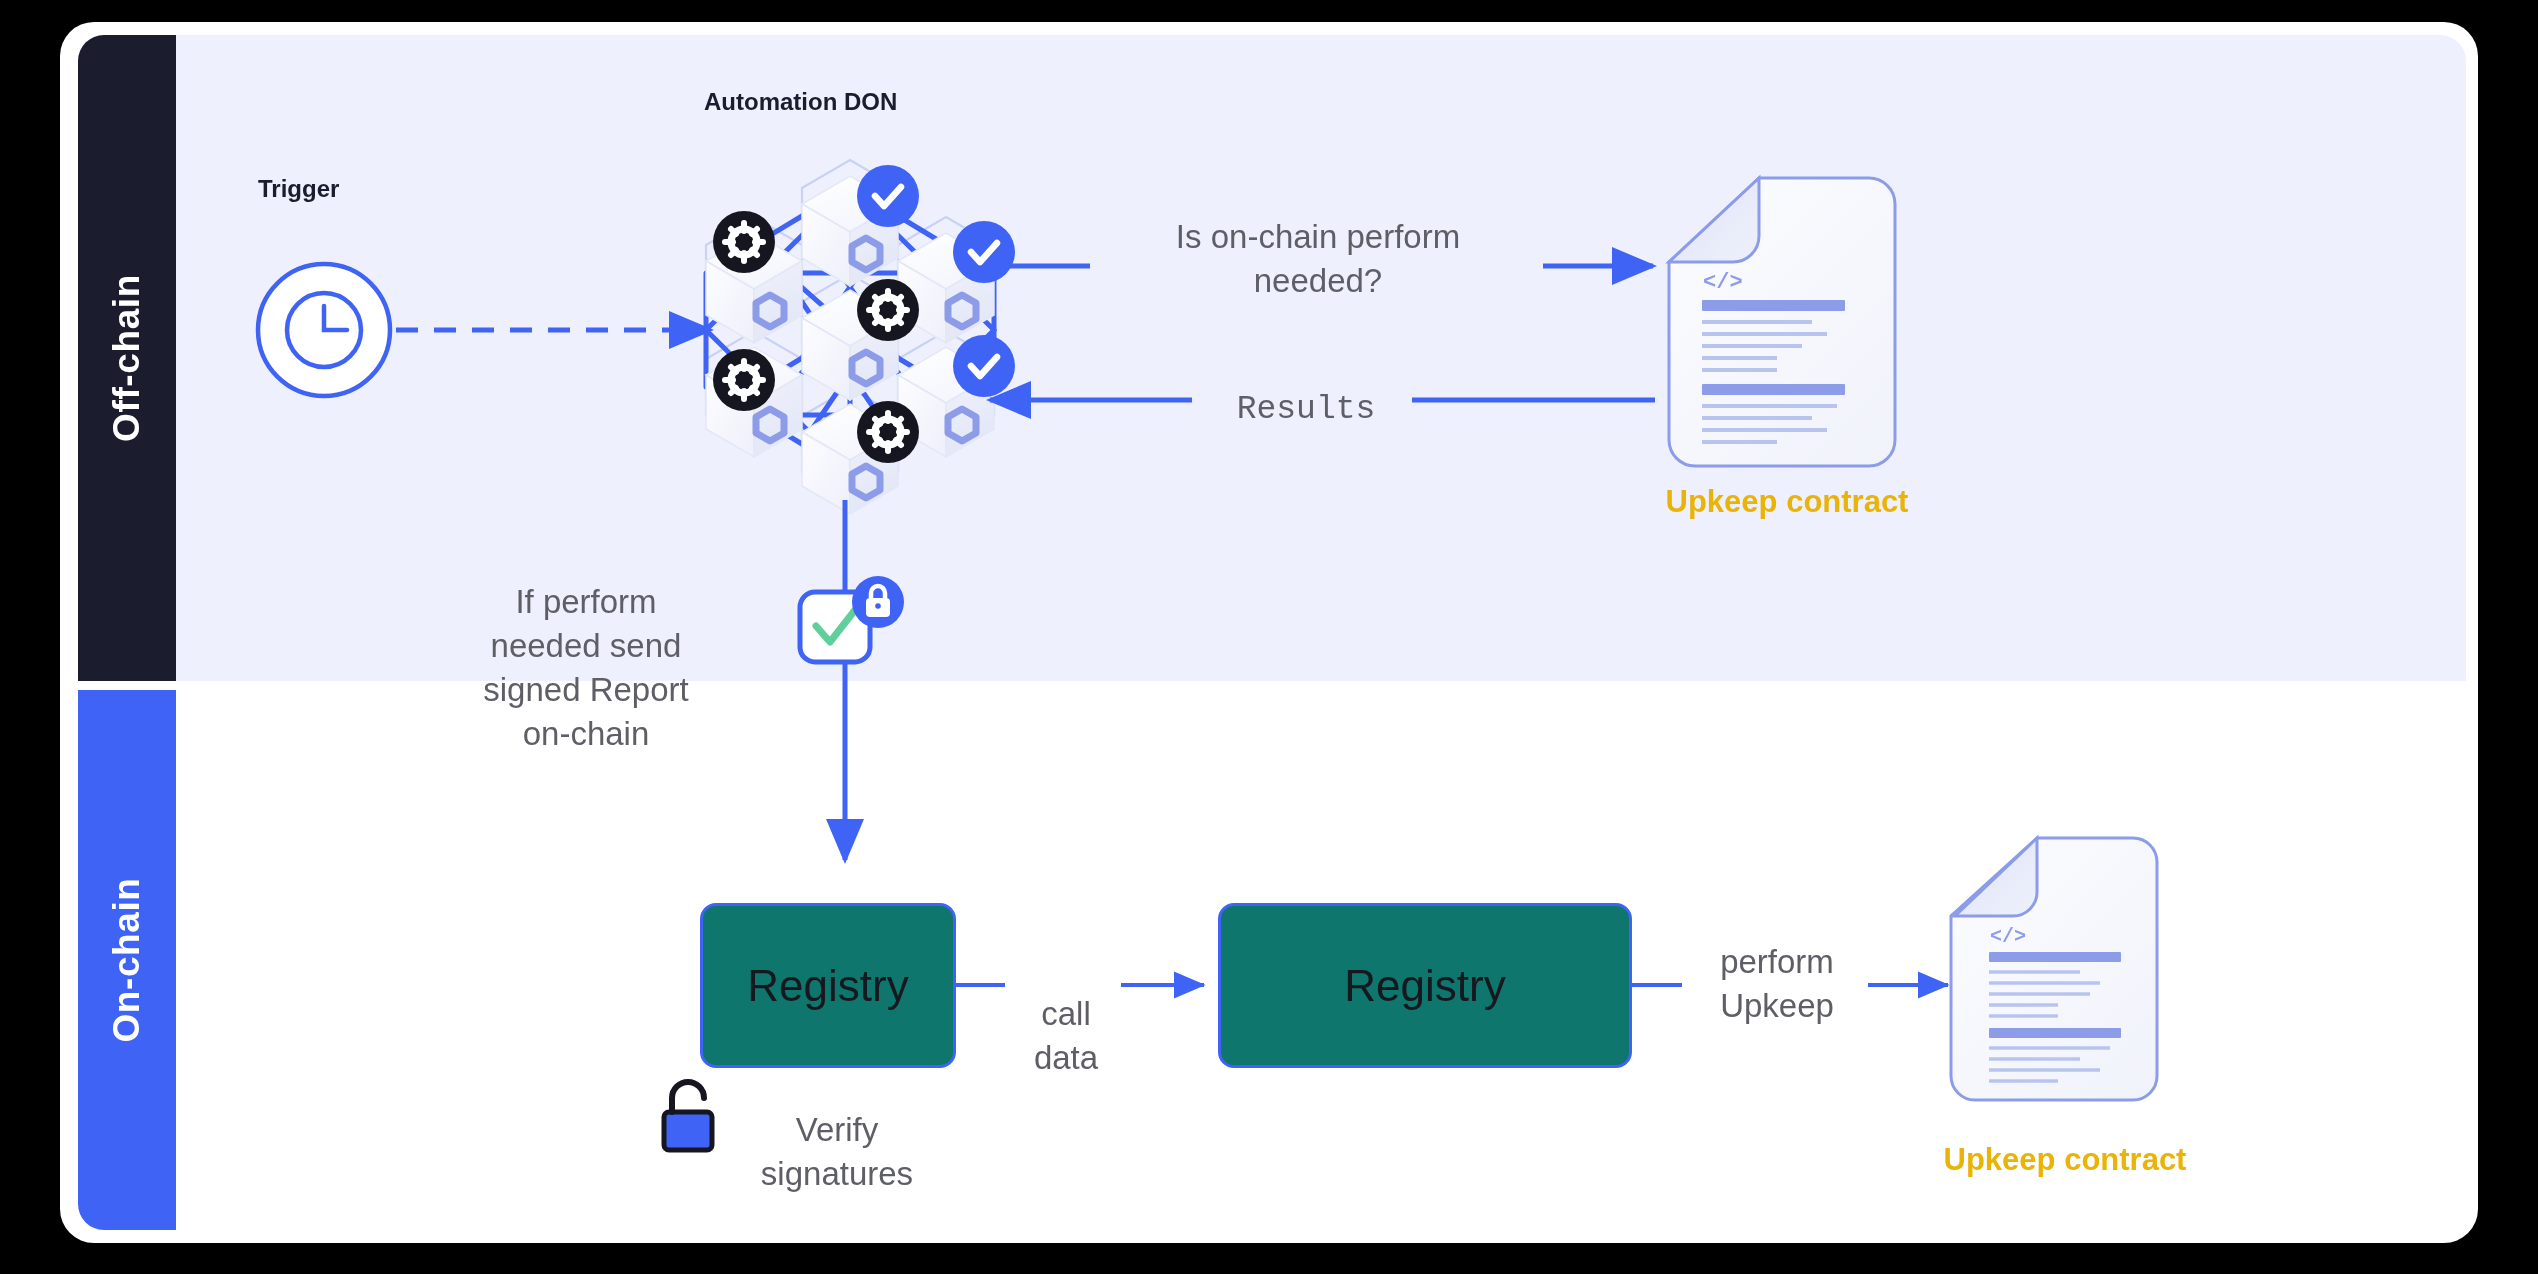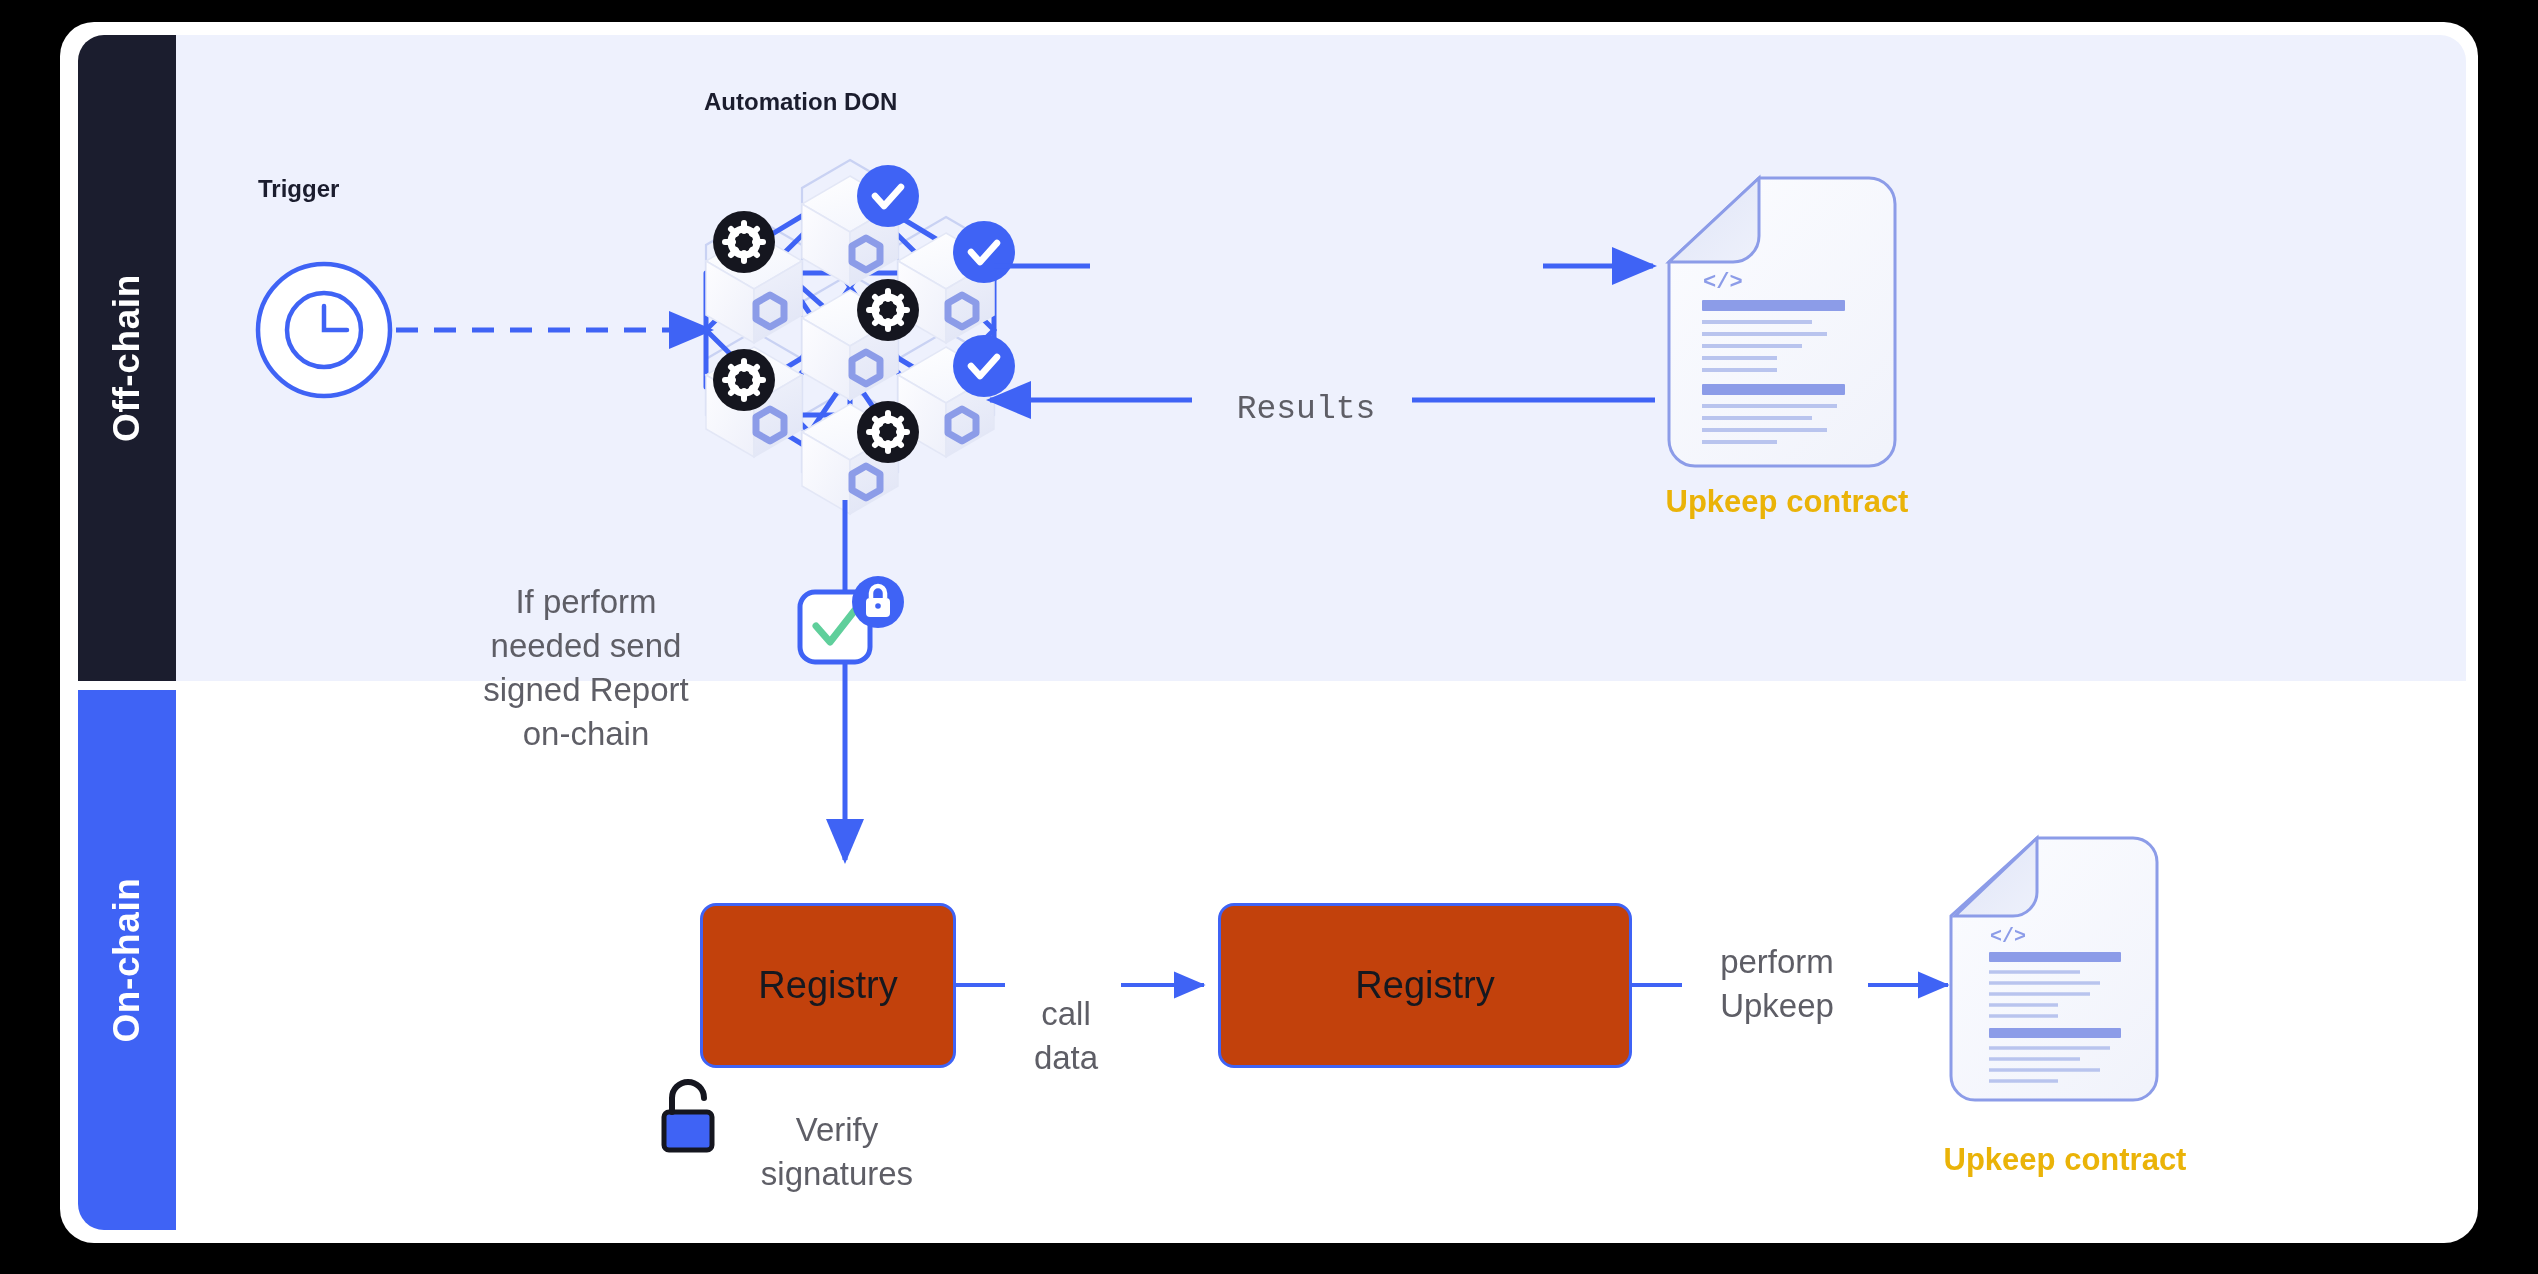--- a/index.html
+++ b/index.html
@@ -58,25 +58,25 @@
   }
   .caption {
     position: absolute;
     color: #eab308; font-size: 31px; font-weight: 700;
     white-space: nowrap; text-align: center;
   }
 
   
   .pbox {
     position: absolute;
-    background: #c2410c;
+    background: #0f766e;
     border: 3px solid #3f63f5;
     border-radius: 16px;
     display: flex; align-items: center; justify-content: center;
-    color: #16181f; font-size: 38px;
+    color: #16181f; font-size: 44px;
   }
 
   svg { position: absolute; left: 0; top: 0; overflow: visible; }
   .ovl { pointer-events: none; }
 </style>
 </head>
 <body>
 
 <div id="stage">
   <div class="card"></div>
@@ -394,20 +394,24 @@
         <line x1="1989" y1="1070" x2="2100" y2="1070"></line>
         <line x1="1989" y1="1081" x2="2058" y2="1081"></line>
       </g>
     </g>
   </svg>
 
   <div class="hdr-title" style="left:704px; top:88px;">Automation DON</div>
 
   <div class="hdr-title" style="left:258px; top:175px;text-align:center;">Trigger</div>
 
+  <div class="edge-label" style="left:1098px; top:215px; width:440px;">
+    <div>Is on-chain perform</div>
+    <div>needed?</div>
+  </div>
 
   <div class="edge-label" style="left:1198px; top:388px; width:216px;font-family:Liberation Mono, monospace;">Results</div>
 
   <div class="caption" style="left:1634px; top:484px; width:306px;">Upkeep contract</div>
 
   <div class="edge-label" style="left:446px; top:580px; width:280px;">
     <div>If perform</div>
     <div>needed send</div>
     <div>signed Report</div>
     <div>on-chain</div>

